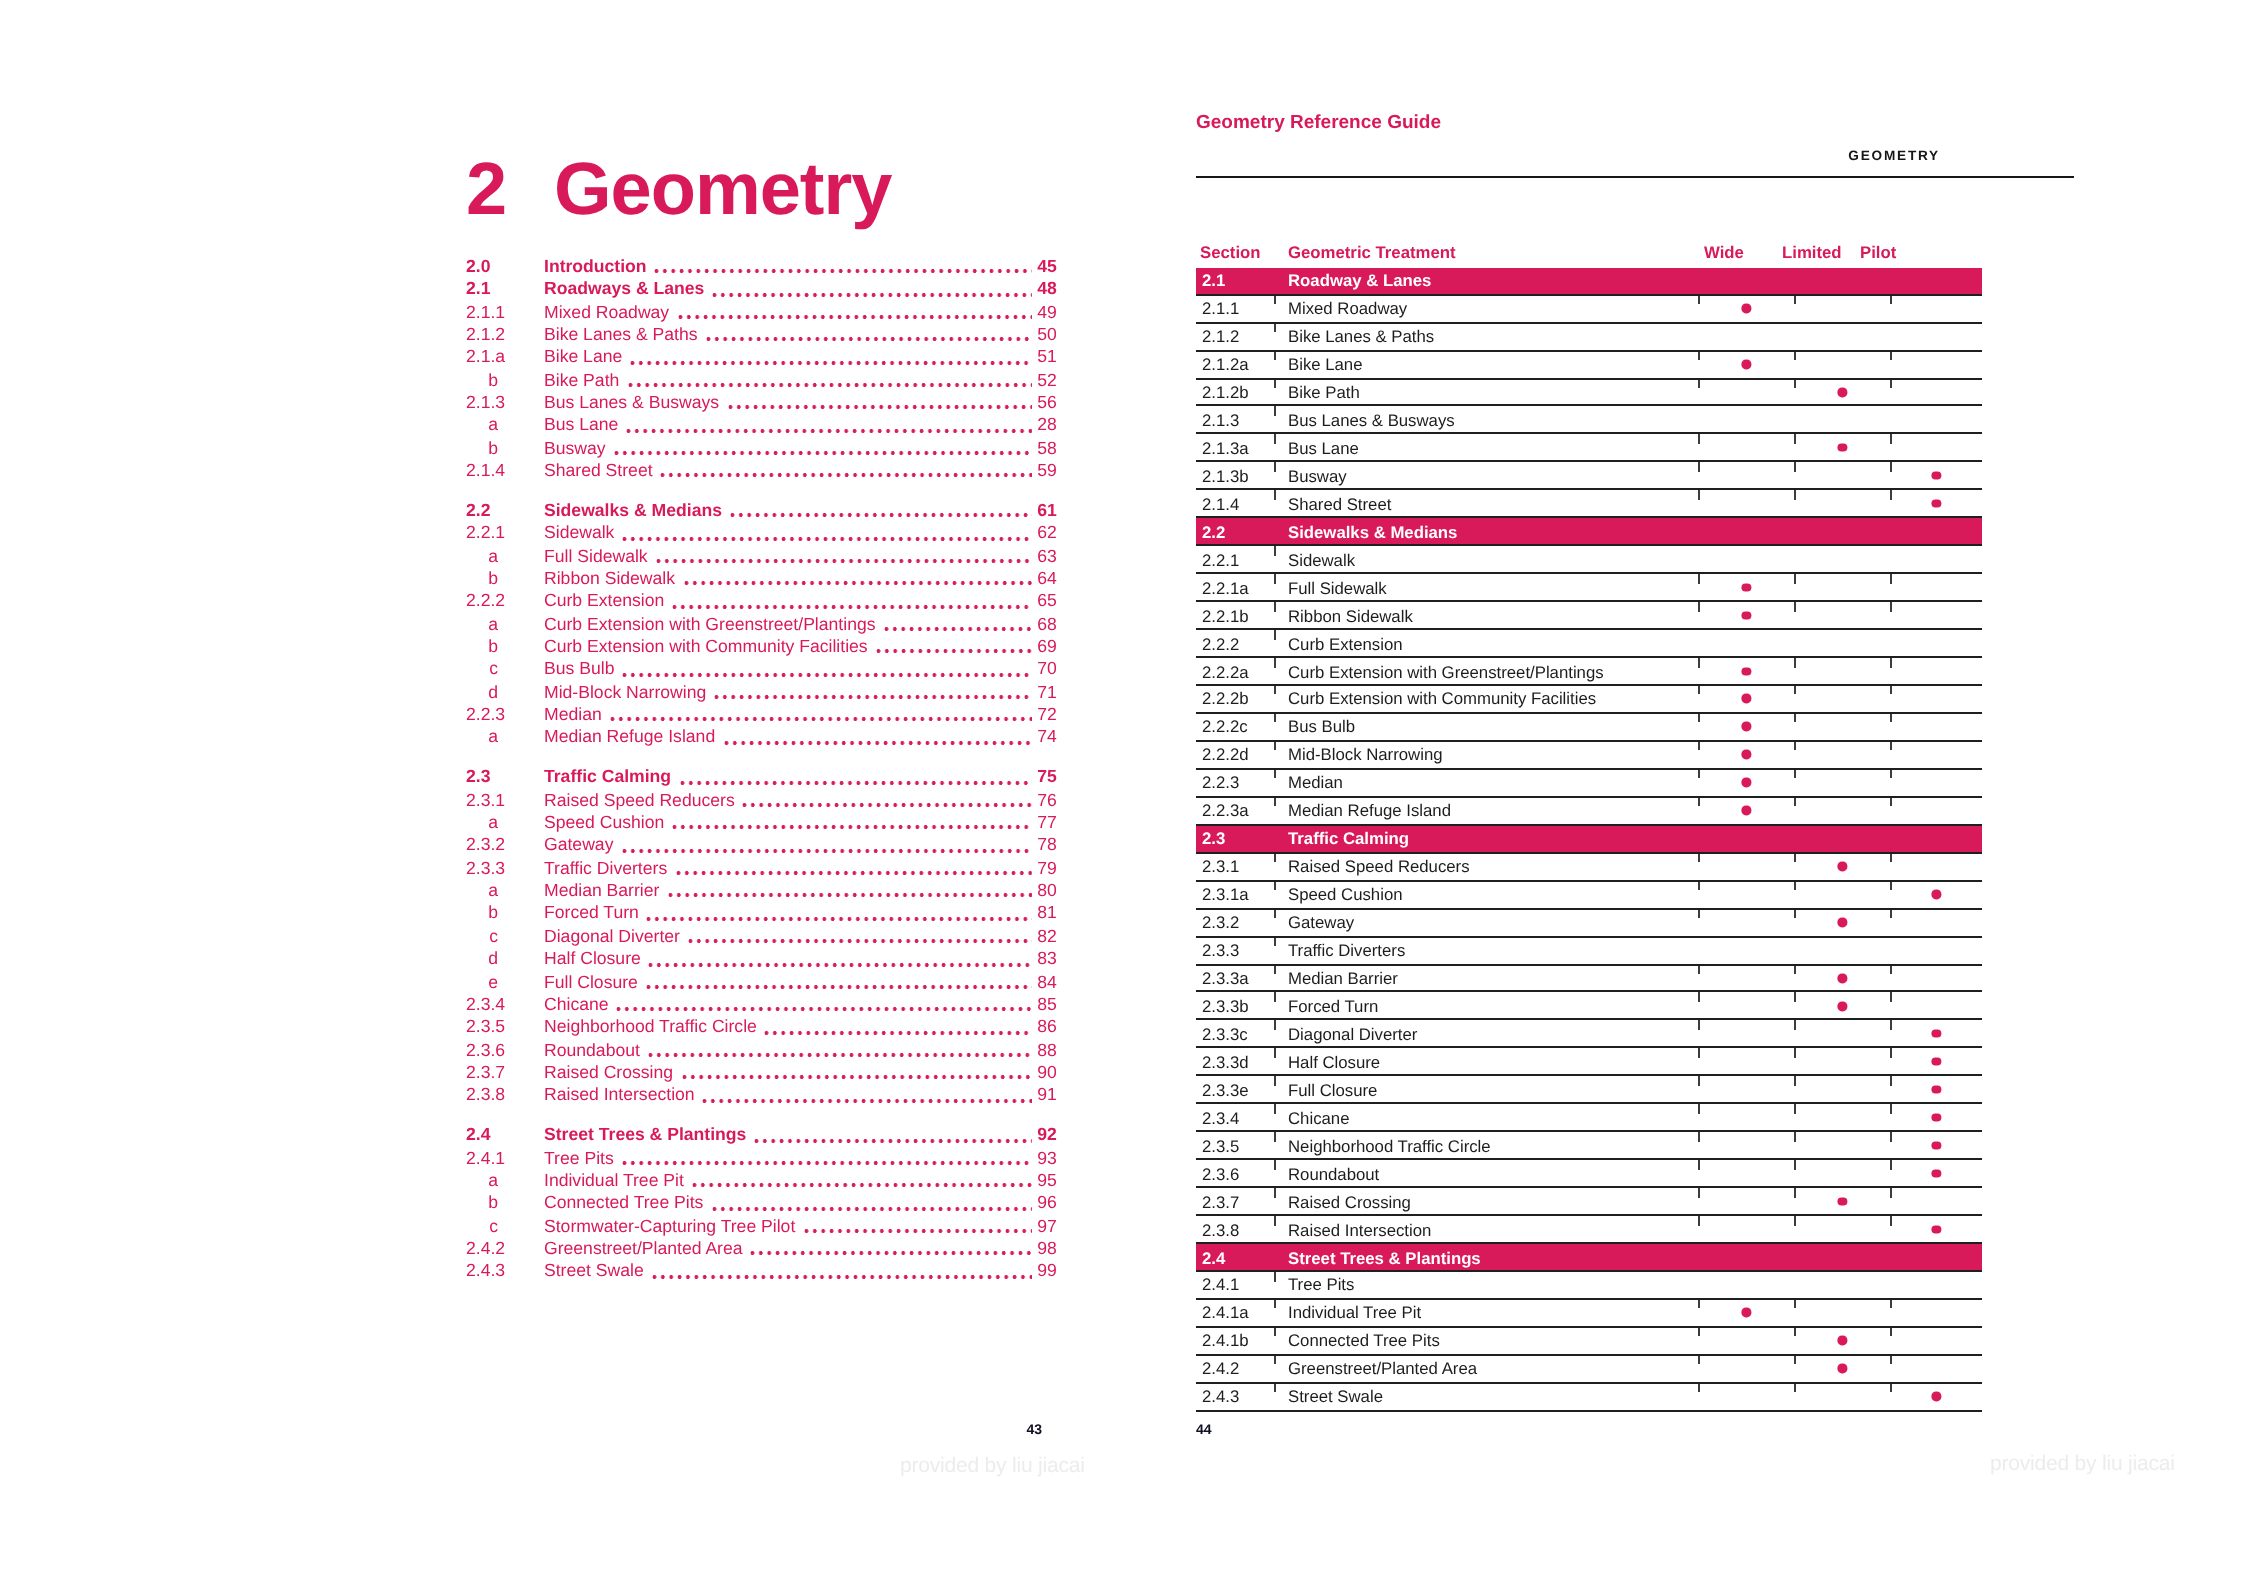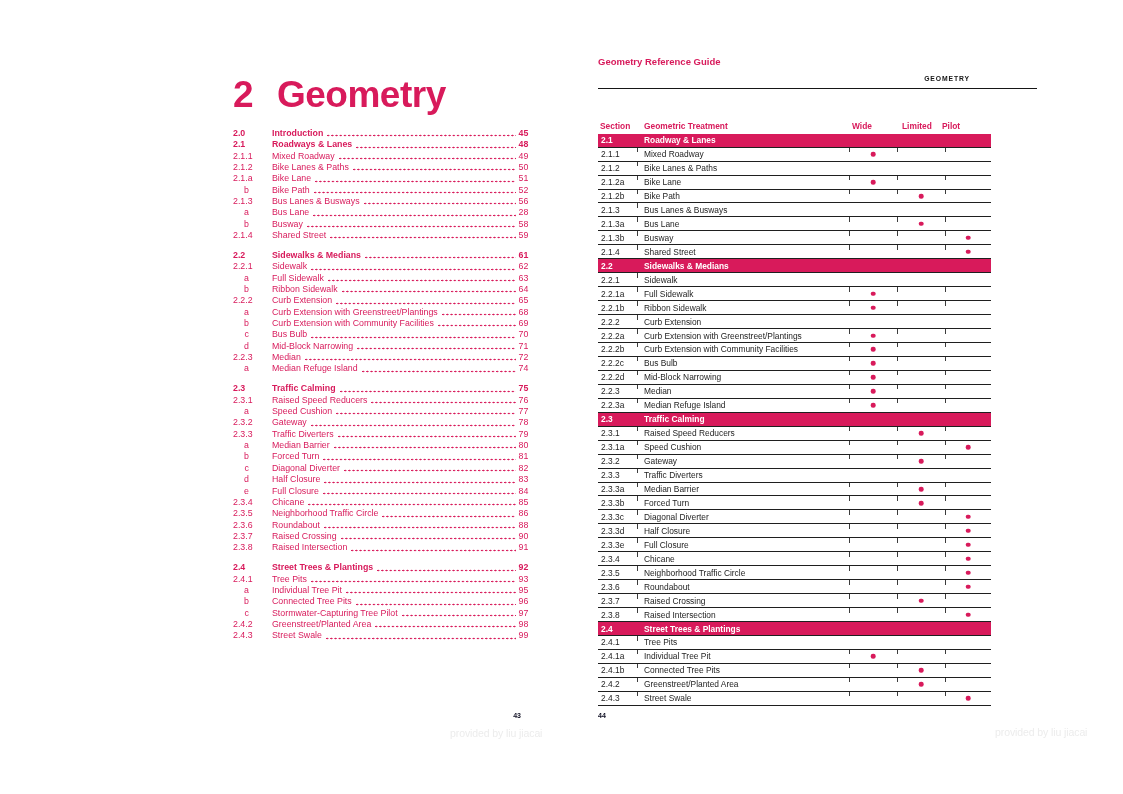--- a/index.html
+++ b/index.html
@@ -34,21 +34,21 @@
   
   .rp-header-title{position:absolute;left:598px;top:56px;color:var(--accent);
     font-weight:bold;font-size:9.5px;white-space:nowrap;}
   .rp-header-tab{position:absolute;right:86px;top:75px;color:#161616;
     font-weight:bold;font-size:6.8px;letter-spacing:0.9px;}
   .rp-rule{position:absolute;left:598px;top:88px;width:439px;height:1.4px;background:#161616;}
 
   .ref-table{position:absolute;left:598px;top:104px;width:393px;font-size:8.4px;margin-top:16px;}
   .rt-header{position:relative;height:13.7px;color:var(--accent);font-weight:bold;}
   .rt-header span{position:absolute;top:1px;white-space:nowrap;}
-  .c0{left:2px;}.c1{left:46px;}.c2{left:254px;}.c3{left:304px;text-align:center;}.c4{left:344px;}
+  .c0{left:2px;}.c1{left:46px;}.c2{left:254px;}.c3{left:293px;text-align:center;}.c4{left:332px;}
 
   .rt-row{position:relative;height:13.96px;border-bottom:1px solid var(--line);}
   .rt-row.section{background:var(--accent);color:#ffffff;font-weight:bold;}
   .rt-row.item{color:var(--ink);}
   .rt-num{position:absolute;left:3px;top:50%;transform:translateY(-52%);white-space:nowrap;}
   .rt-label{position:absolute;left:46px;top:50%;transform:translateY(-52%);white-space:nowrap;}
   .tick{position:absolute;top:0;width:1px;height:4.5px;background:#3c3c3c;}
   .tick-sec{left:39px;}.tick-wide{left:251px;}.tick-lim{left:299px;}.tick-pilot{left:347px;}
   .rt-dot{position:absolute;top:50%;width:4.6px;height:4.6px;border-radius:50%;
     background:var(--accent);transform:translate(-50%,-50%);}

